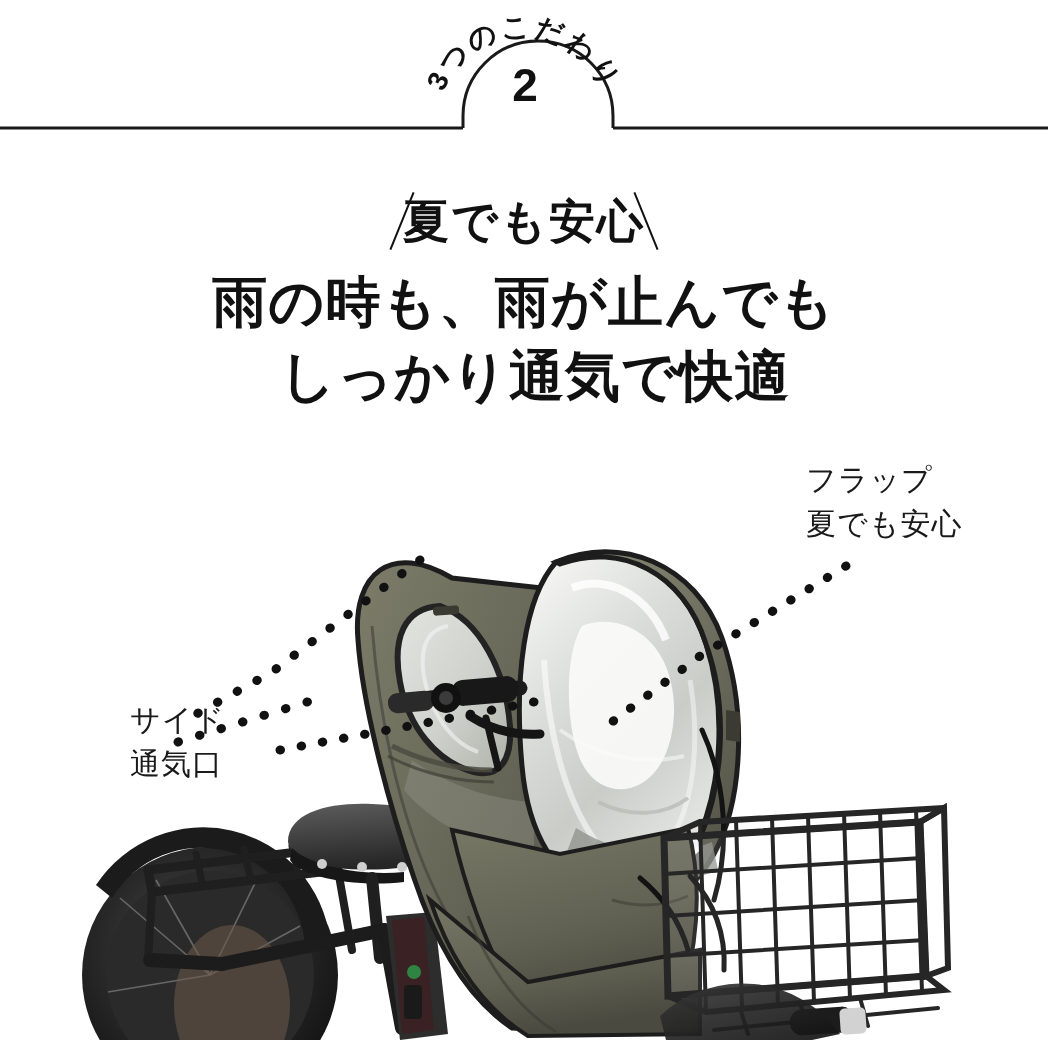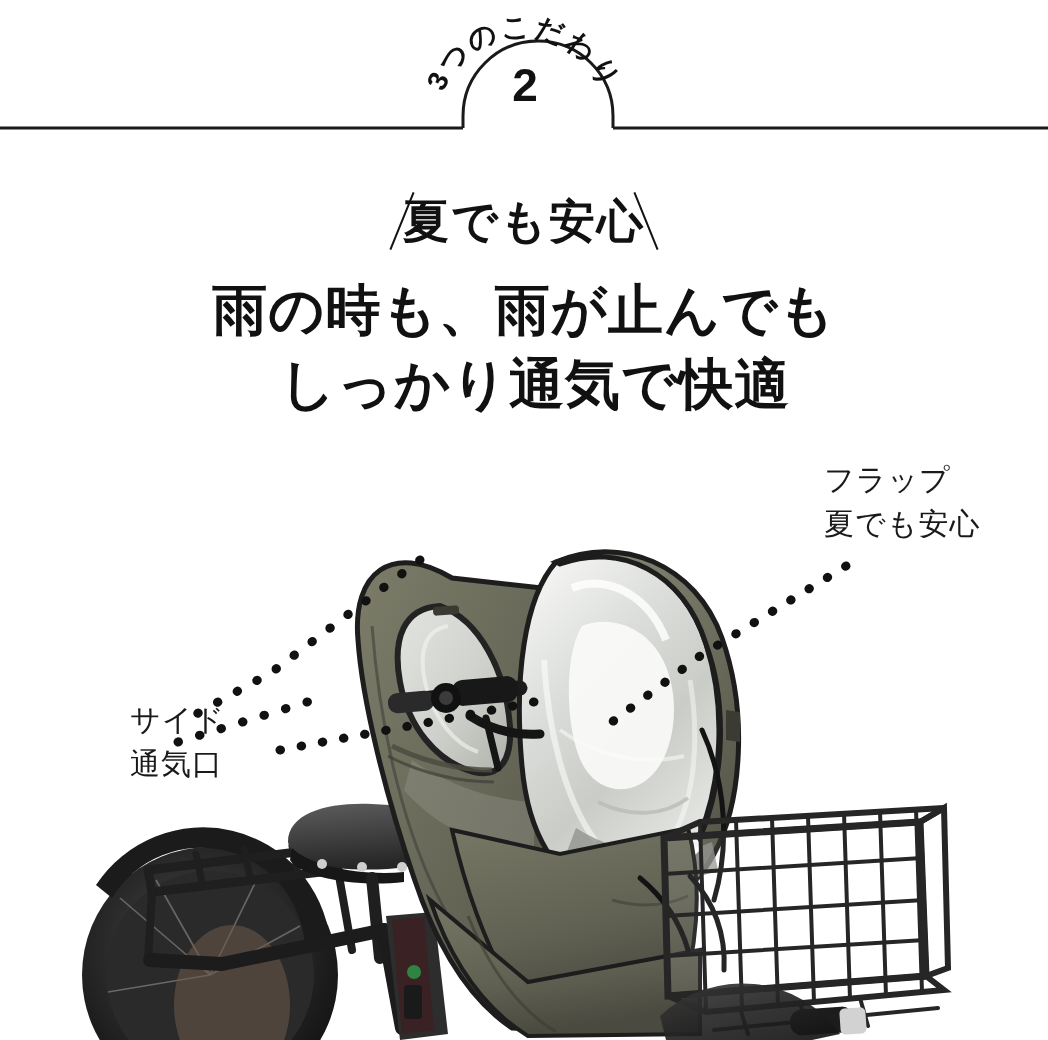--- a/index.html
+++ b/index.html
@@ -80,21 +80,21 @@
     letter-spacing: 2px;
     white-space: nowrap;
   }
   .headline-line {
     font-size: 55px;
     font-weight: bold;
     line-height: 72px;
     letter-spacing: 1px;
     white-space: nowrap;
   }
-  .headline-line-1 { margin-top: 20px; }
+  .headline-line-1 { margin-top: 12px; }
   .headline-line-2 { margin-top: 2px; margin-left: 22px; }
 
   
   .stage {
     position: absolute;
     left: 0;
     top: 430px;
     width: 1048px;
     height: 610px;
     overflow: hidden;
@@ -104,21 +104,21 @@
   
   .callout {
     position: absolute;
     font-size: 30px;
     line-height: 44px;
     font-weight: 400;
     letter-spacing: 1px;
     color: #1a1a1a;
     white-space: nowrap;
   }
-  .callout-flap { left: 824px; top: 458px; text-align: left; }
+  .callout-flap { left: 806px; top: 458px; text-align: left; }
   .callout-side { left: 130px; top: 698px; text-align: left; }
   .callout .cl { display: block; }
 </style>
 </head>
 <body>
 
 <div id="page">
 
   <div class="banner">
 

